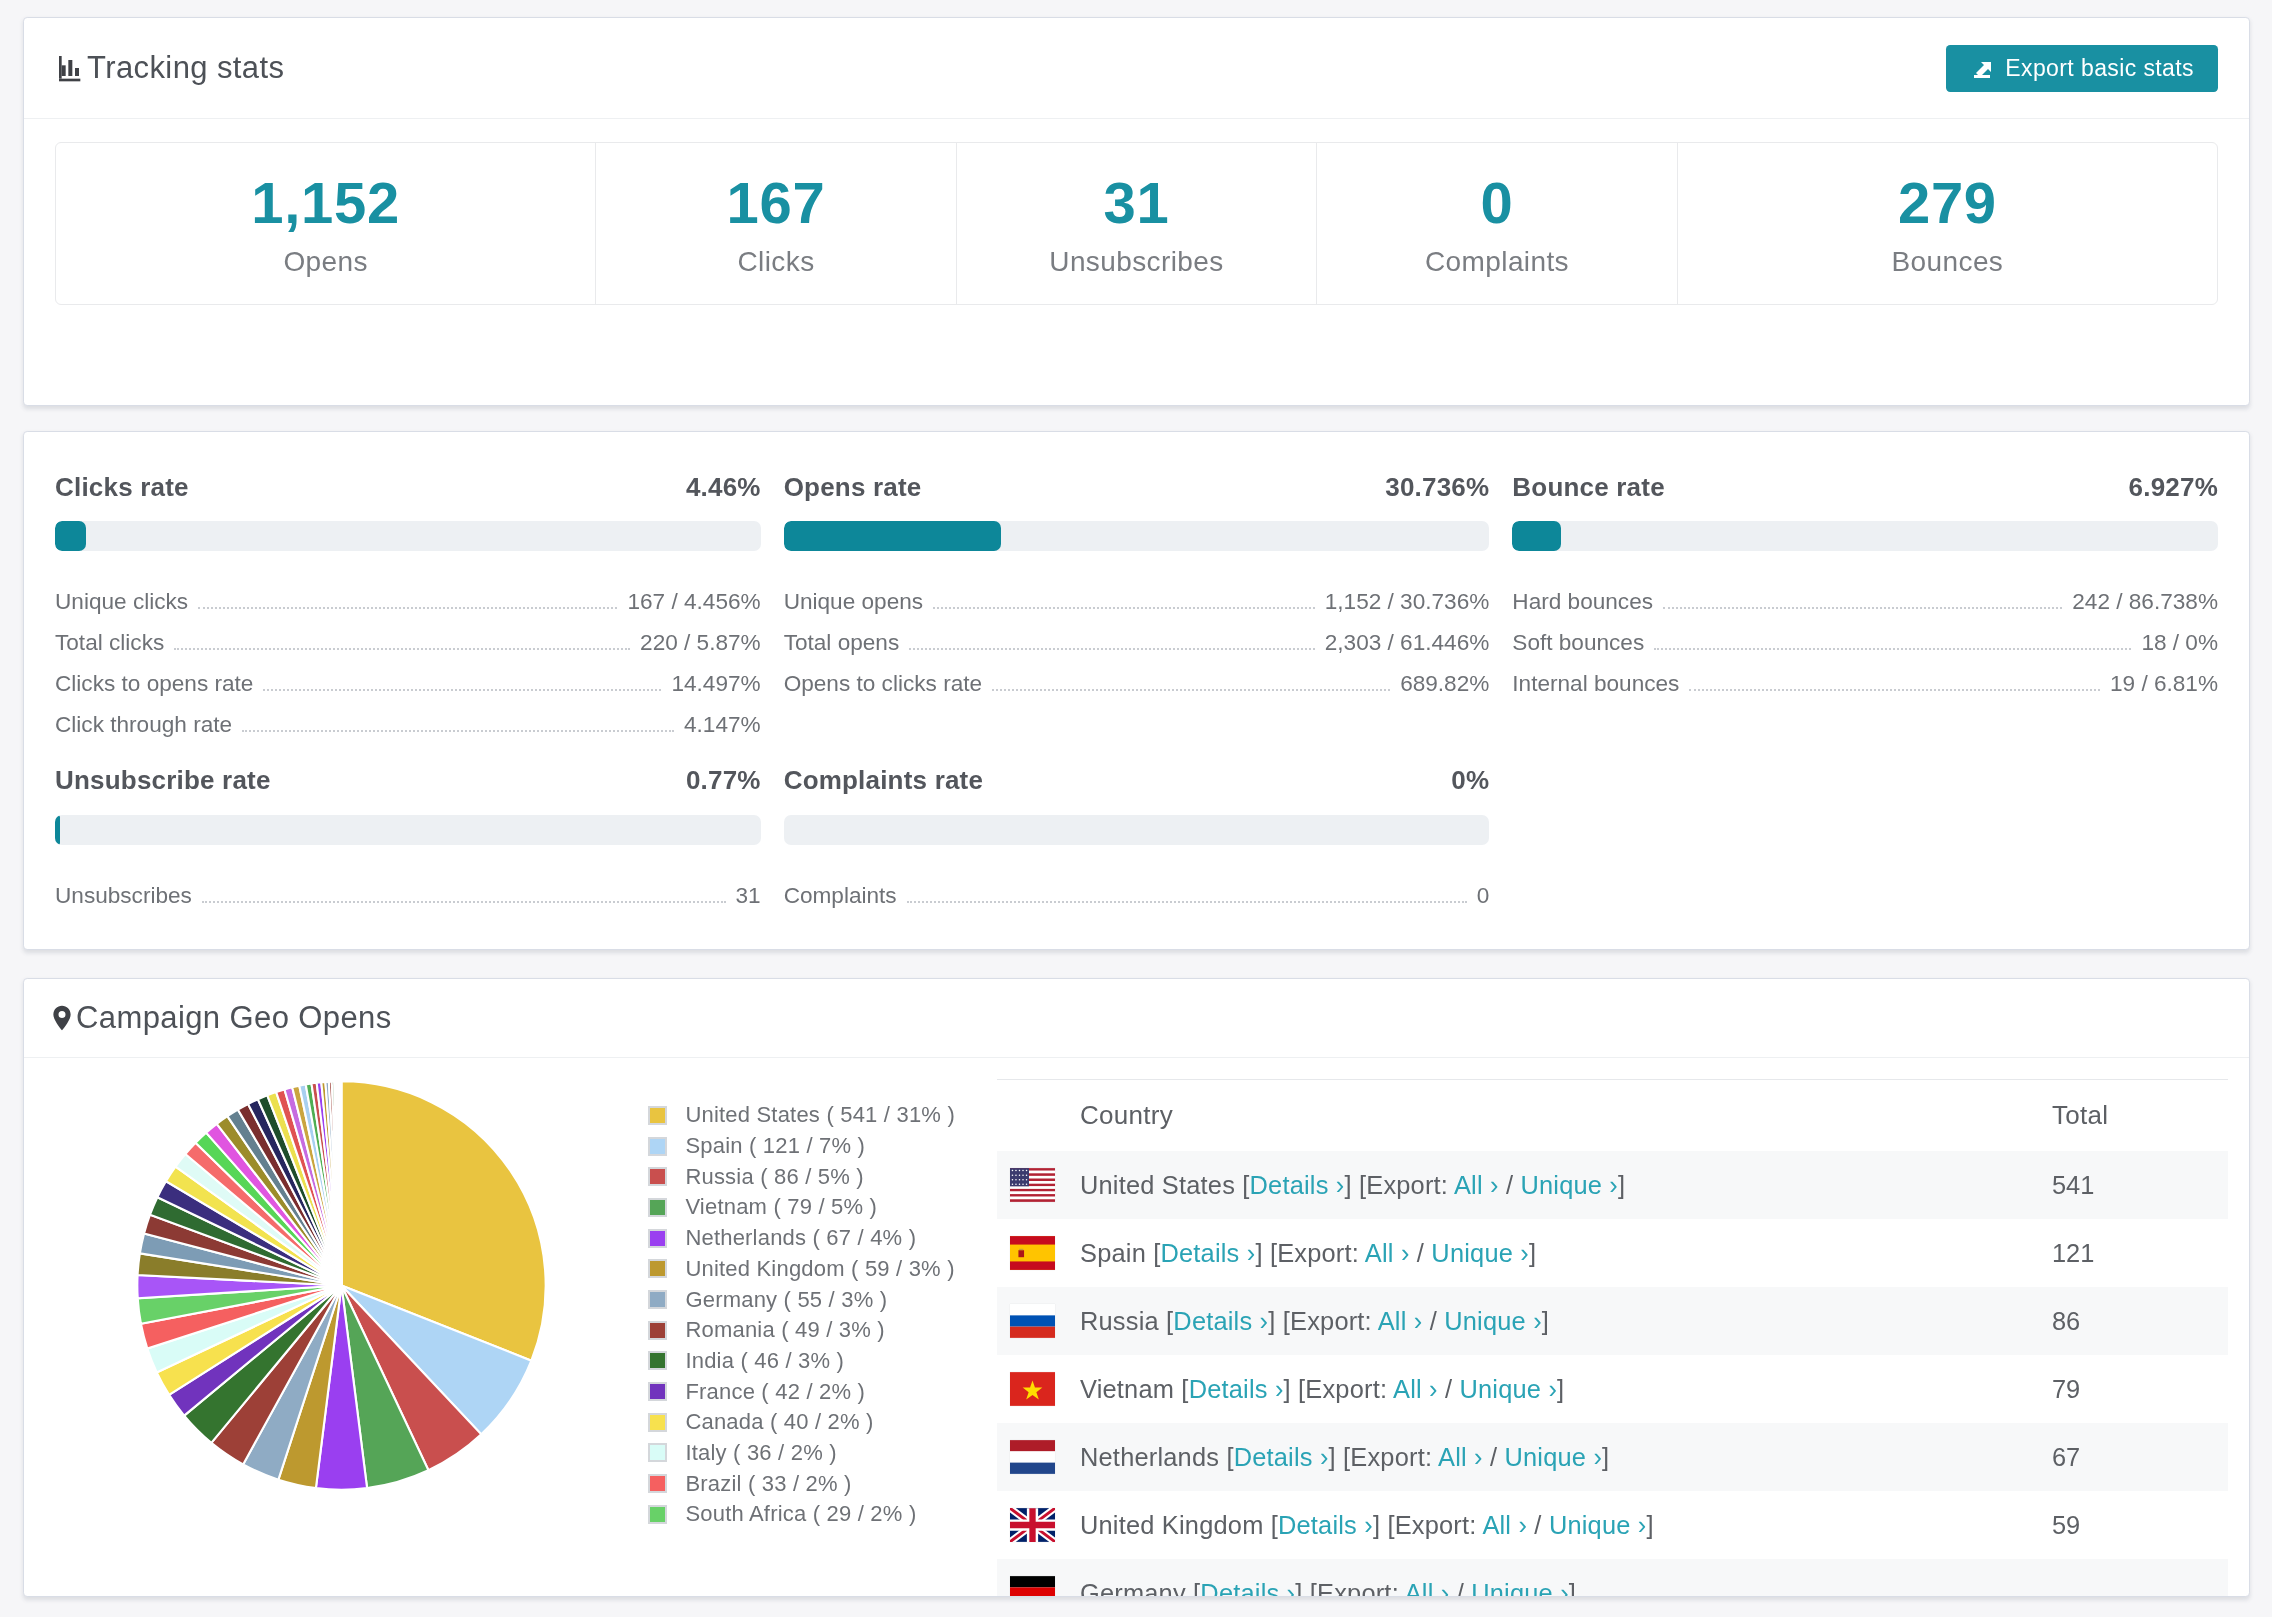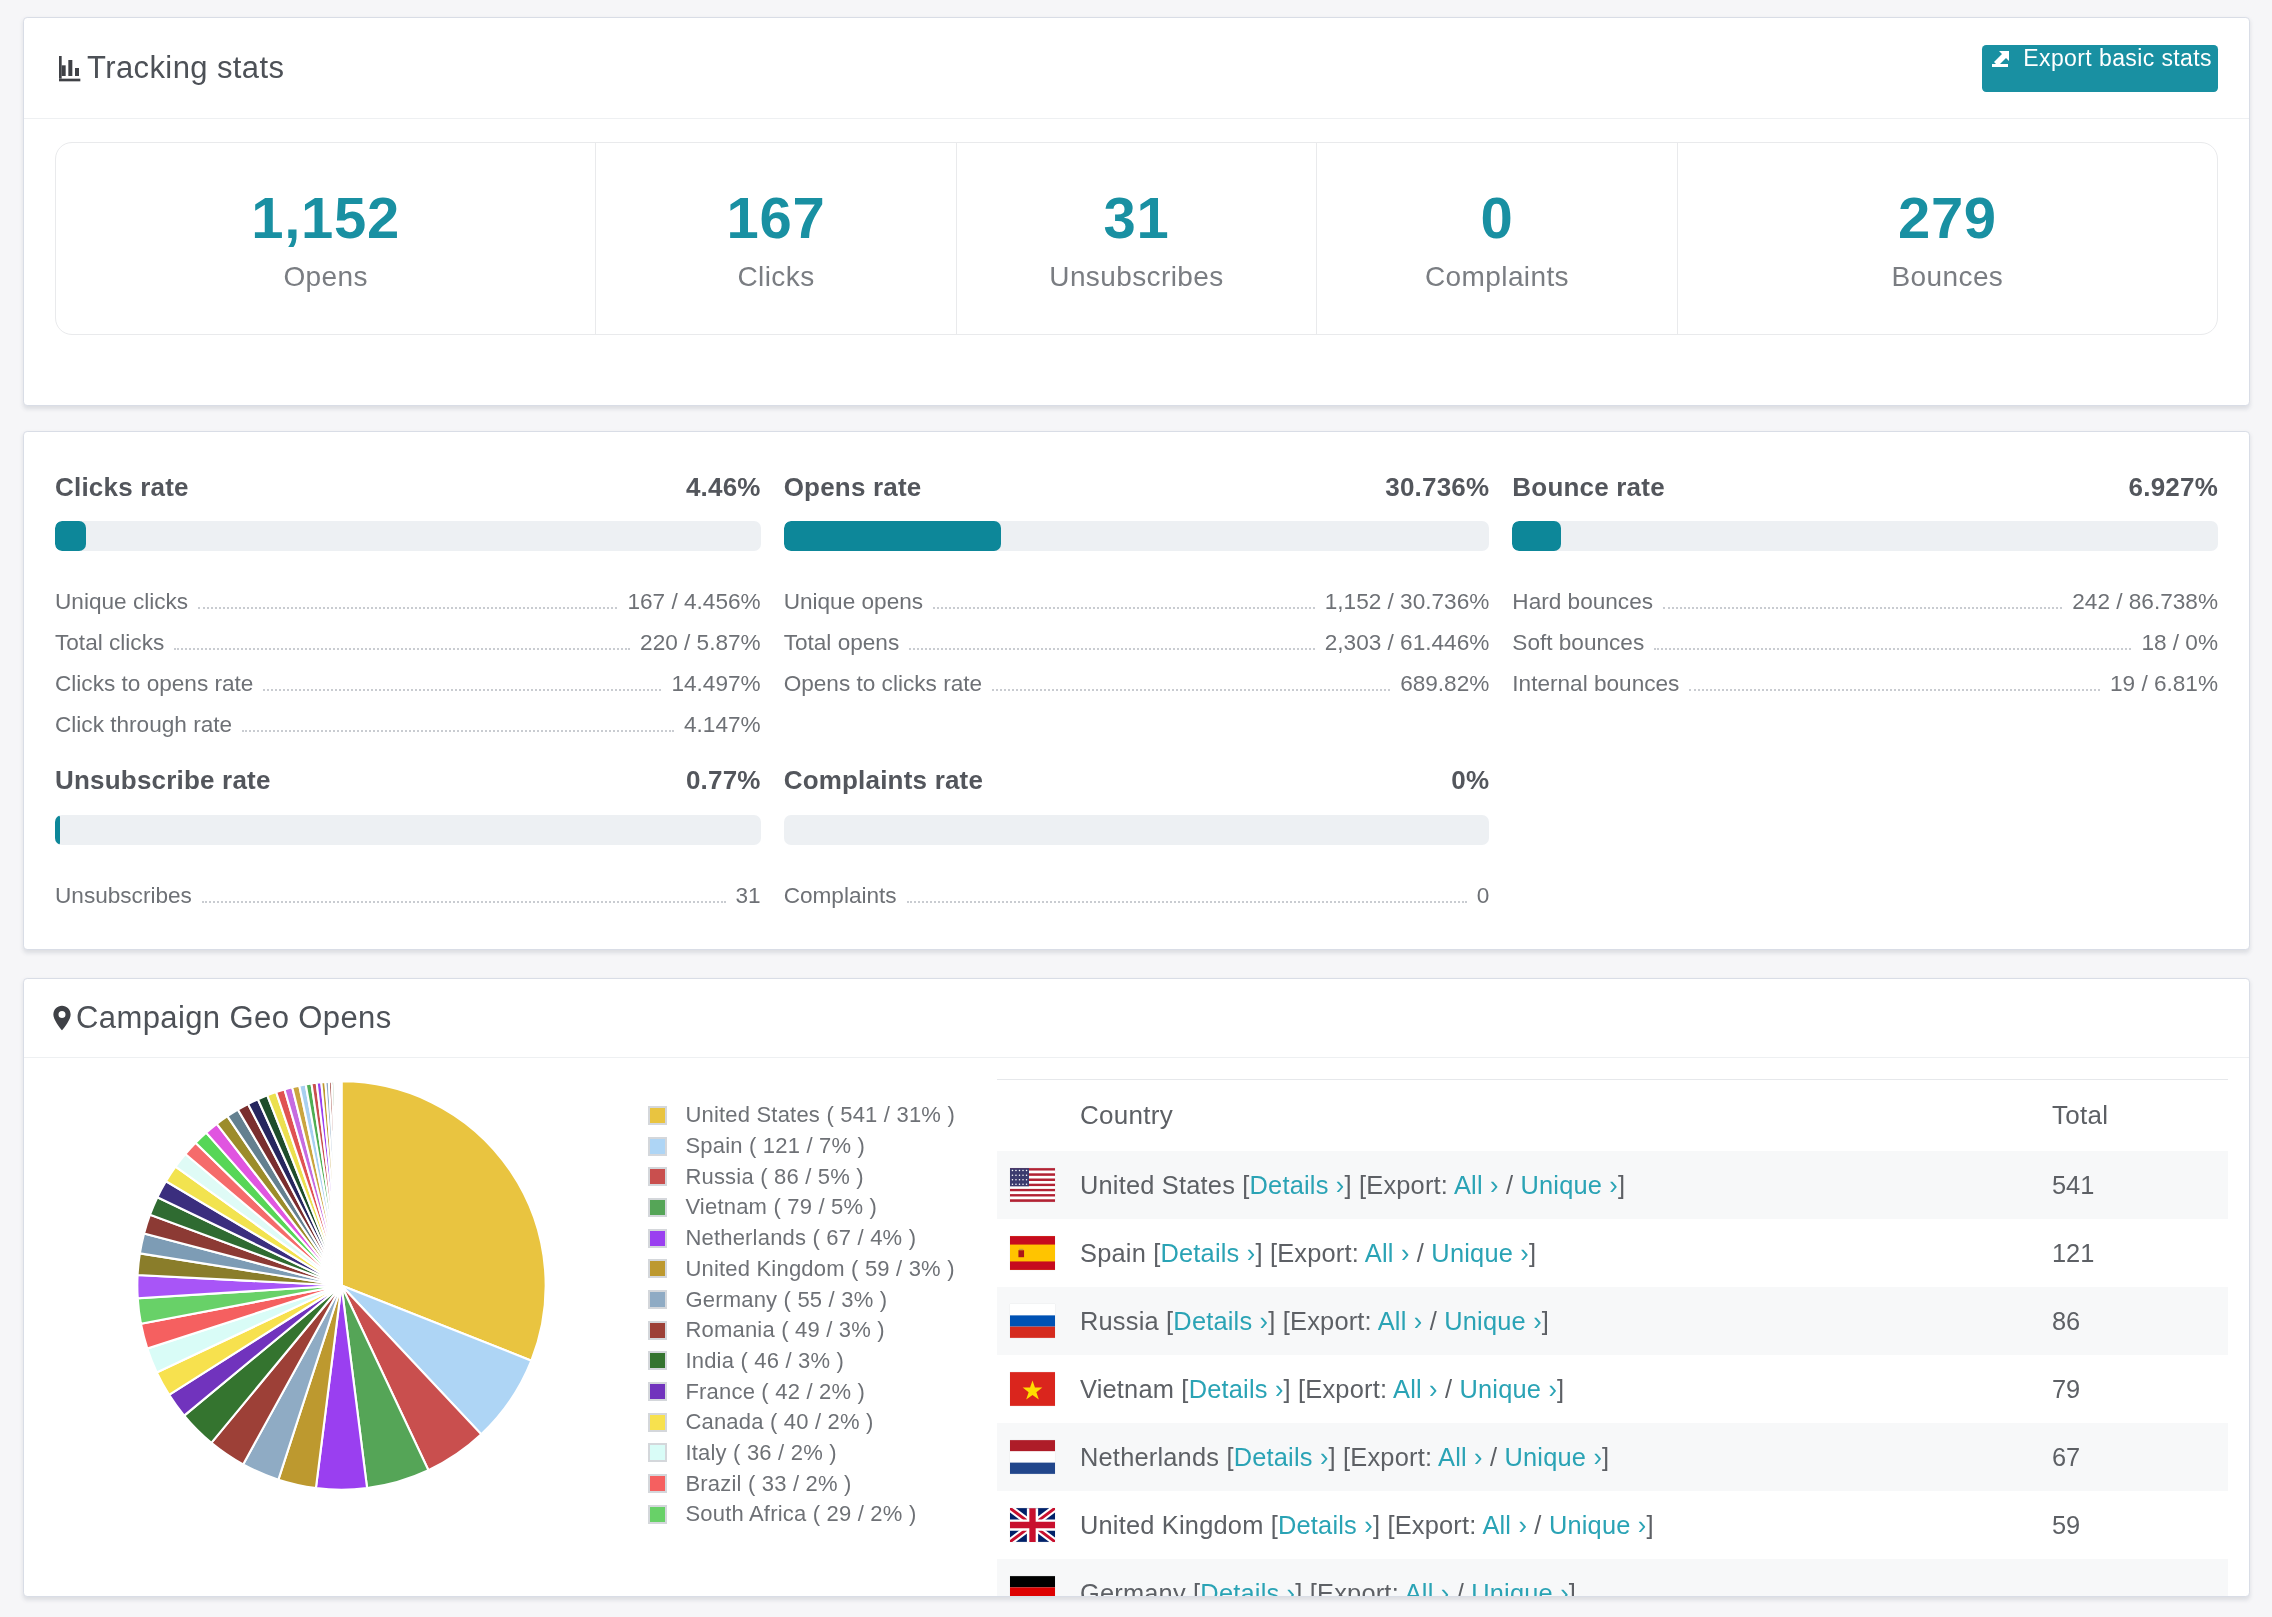--- a/index.html
+++ b/index.html
@@ -19,28 +19,28 @@
     padding:0 31px; height:100px;
   }
   .head-title { display:flex; align-items:center; 
     font-size:31px; font-weight:500; color:#4d5157; letter-spacing:0.4px; }
   .head-title svg { display:block; }
   .divider { height:1.4px; background:#eef0f2; }
 
   
   .card-tracking { height:389px; margin-bottom:25px; }
   .btn-export {
-    display:flex; align-items:flex-start; gap:11.3px;
+    display:flex; align-items:center; gap:11.3px;
     background:#1990a2; color:#fff; border:none; border-radius:4.2px;
-    height:47px; padding:0 6px; font-size:23px; letter-spacing:0.4px;
+    height:47px; padding:0 24px; font-size:23px; letter-spacing:0.4px;
     font-family:inherit; cursor:pointer;
   }
   .stat-grid {
     display:flex; margin:22.6px 31px 0;
-    border:1.4px solid #e9eaec; border-radius:17px; height:193px;
+    border:1.4px solid #e9eaec; border-radius:6px; height:163px;
     background:#fff; overflow:hidden;
   }
   .stat-cell {
     flex:1 1 0; display:flex; flex-direction:column;
     align-items:center; justify-content:center; gap:10px;
     border-left:1.4px solid #e9eaec;
   }
   .stat-cell:first-child { border-left:none; }
   .stat-cell.wide { flex:1.5 1 0; }
   .stat-value { font-size:58px; font-weight:700; color:#1990a2; letter-spacing:0.7px; }

